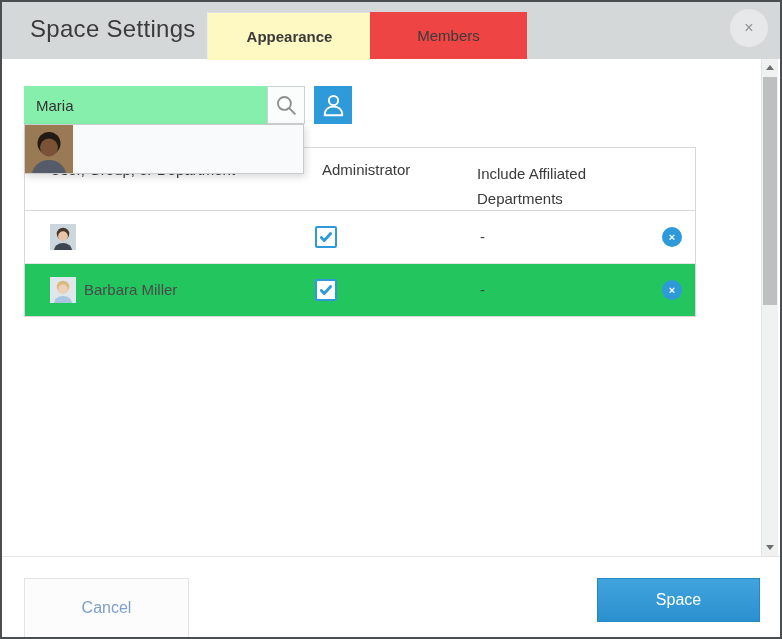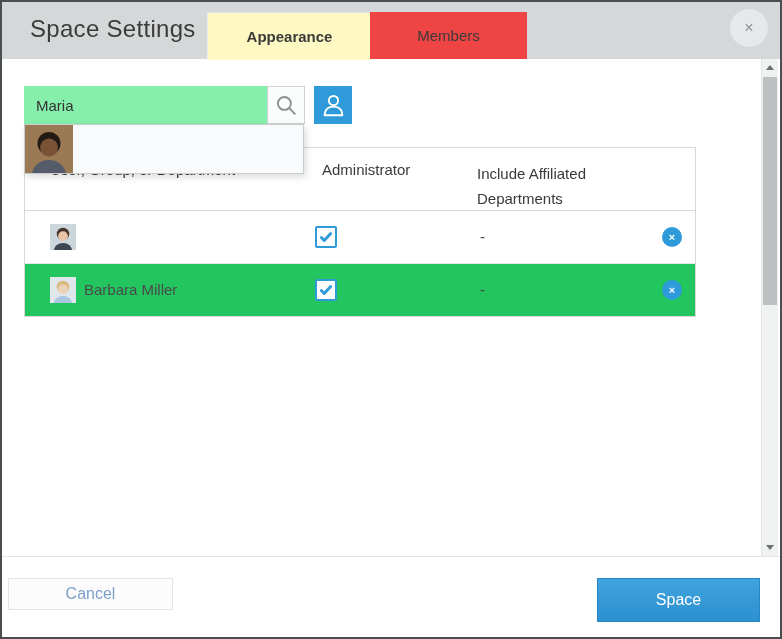--- a/index.html
+++ b/index.html
@@ -49,21 +49,21 @@
   
   .sbar{position:absolute;right:2px;top:57px;width:17px;height:497px;background:#f0f1f1;border-left:1px solid #e3e4e4;box-sizing:border-box;}
   .sbar .arrow{position:absolute;left:0;width:16px;height:18px;cursor:pointer;}
   .sbar .arrow.up{top:0;}
   .sbar .arrow.down{bottom:0;}
   .tri-up{width:0;height:0;margin:6px auto;border-left:4px solid transparent;border-right:4px solid transparent;border-bottom:5px solid #6b7071;}
   .tri-down{width:0;height:0;margin:7px auto;border-left:4px solid transparent;border-right:4px solid transparent;border-top:5px solid #6b7071;}
   .thumb{position:absolute;left:1px;top:18px;width:14px;height:228px;background:#bcc0c1;cursor:grab;}
   
   .fdivider{position:absolute;left:0;top:554px;width:100%;height:1px;background:#e4e4e4;}
-  .cancel-btn{position:absolute;left:6px;top:576px;width:165px;height:32px;background:#fcfcfc;border:1px solid #e4e4e4;
+  .cancel-btn{position:absolute;left:22px;top:576px;width:165px;height:60px;background:#fcfcfc;border:1px solid #e4e4e4;
     color:#7d9fc9;font-size:16px;cursor:pointer;font-family:"Liberation Sans","DejaVu Sans",sans-serif;}
   .save-btn{position:absolute;left:595px;top:576px;width:163px;height:44px;background:linear-gradient(#41a4de,#2b90cf);
     border:1px solid #2787c6;color:#fff;font-size:16px;cursor:pointer;font-family:"Liberation Sans","DejaVu Sans",sans-serif;}
 </style>
 </head>
 <body>
 
 <div class="dialog">
 
   <div class="hdr">

